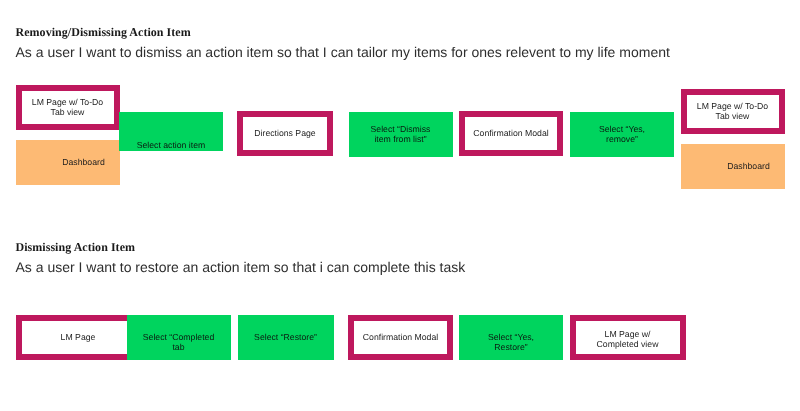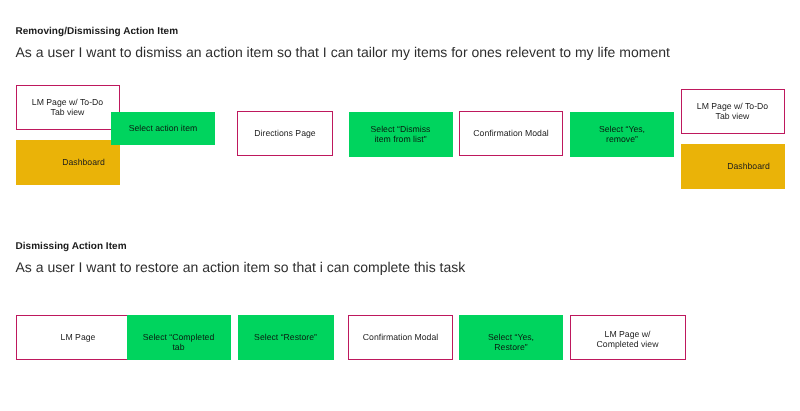--- a/index.html
+++ b/index.html
@@ -16,27 +16,28 @@
   }
   .canvas {
     position: relative;
     width: 800px;
     height: 411px;
     overflow: hidden;
     background: #ffffff;
   }
   .section-title {
     position: absolute;
-    font-size: 10px;
+    font-size: 12px;
     font-weight: 700;
     color: #1a1a1a;
     letter-spacing: 0.04px;
     white-space: nowrap;
     line-height: 12px;
     transform: translateZ(0);
+    font-family: Liberation Serif, serif;
   }
   .section-sub {
     position: absolute;
     font-size: 14px;
     font-weight: 400;
     color: #2e2e2e;
     white-space: nowrap;
     line-height: 10px;
     transform: translateZ(0);
   }
@@ -52,29 +53,29 @@
     color: #1d1d1d;
     white-space: pre-line;
   }
   .node > .label {
     display: block;
     width: 100%;
     transform: translate3d(0, 0px, 0);
   }
   .node.white {
     background: #ffffff;
-    border: 1px solid #be185d;
+    border: 6px solid #be185d;
   }
   .node.green {
     background: #00d45e;
     border: none;
     color: #0a1a10;
   }
   .node.grey {
-    background: #eab308;
+    background: #fdba74;
     border: none;
     color: #1d1d1d;
     padding-left: 32px;
   }
   .node.shift-down > .label {
     transform: translate3d(0, 5.15px, 0);
   }
   .node.shift-down-sm > .label {
     transform: translate3d(0, 1.6px, 0);
   }
@@ -84,21 +85,21 @@
 
 <div class="canvas">
 
   <div class="section">
     <div class="section-title" style="left: 15.5px; top: 26.2px;">Removing/Dismissing Action Item</div>
     <div class="section-sub" style="left: 15.5px; top: 47.2px;">As a user I want to dismiss an action item so that I can tailor my items for ones relevent to my life moment</div>
 
   <div class="node white" style="left: 15.5px; top: 84.6px; width: 104px; height: 45px;"><span class="label">LM Page w/ To-Do
 Tab view</span></div>
       <div class="node grey" style="left: 15.5px; top: 139.5px; width: 104px; height: 45px;"><span class="label">Dashboard</span></div>
-      <div class="node green" style="left: 111px; top: 111.6px; width: 104px; height: 33px;"><span class="label">Select action item</span></div>
+      <div class="node green" style="left: 119px; top: 111.6px; width: 104px; height: 39px; align-items: flex-end;"><span class="label">Select action item</span></div>
       <div class="node white" style="left: 237px; top: 111.1px; width: 96px; height: 45px;"><span class="label">Directions Page</span></div>
       <div class="node green" style="left: 348.5px; top: 111.6px; width: 104px; height: 45px; text-align: center;"><span class="label">Select “Dismiss
 item from list”</span></div>
       <div class="node white" style="left: 459px; top: 111.1px; width: 104px; height: 45px;"><span class="label">Confirmation Modal</span></div>
       <div class="node green" style="left: 570px; top: 111.6px; width: 104px; height: 45px;"><span class="label">Select “Yes,
 remove”</span></div>
       <div class="node white" style="left: 680.5px; top: 88.5px; width: 104px; height: 45px;"><span class="label">LM Page w/ To-Do
 Tab view</span></div>
       <div class="node grey" style="left: 680.5px; top: 144px; width: 104px; height: 45px;"><span class="label">Dashboard</span></div>
     </div>

